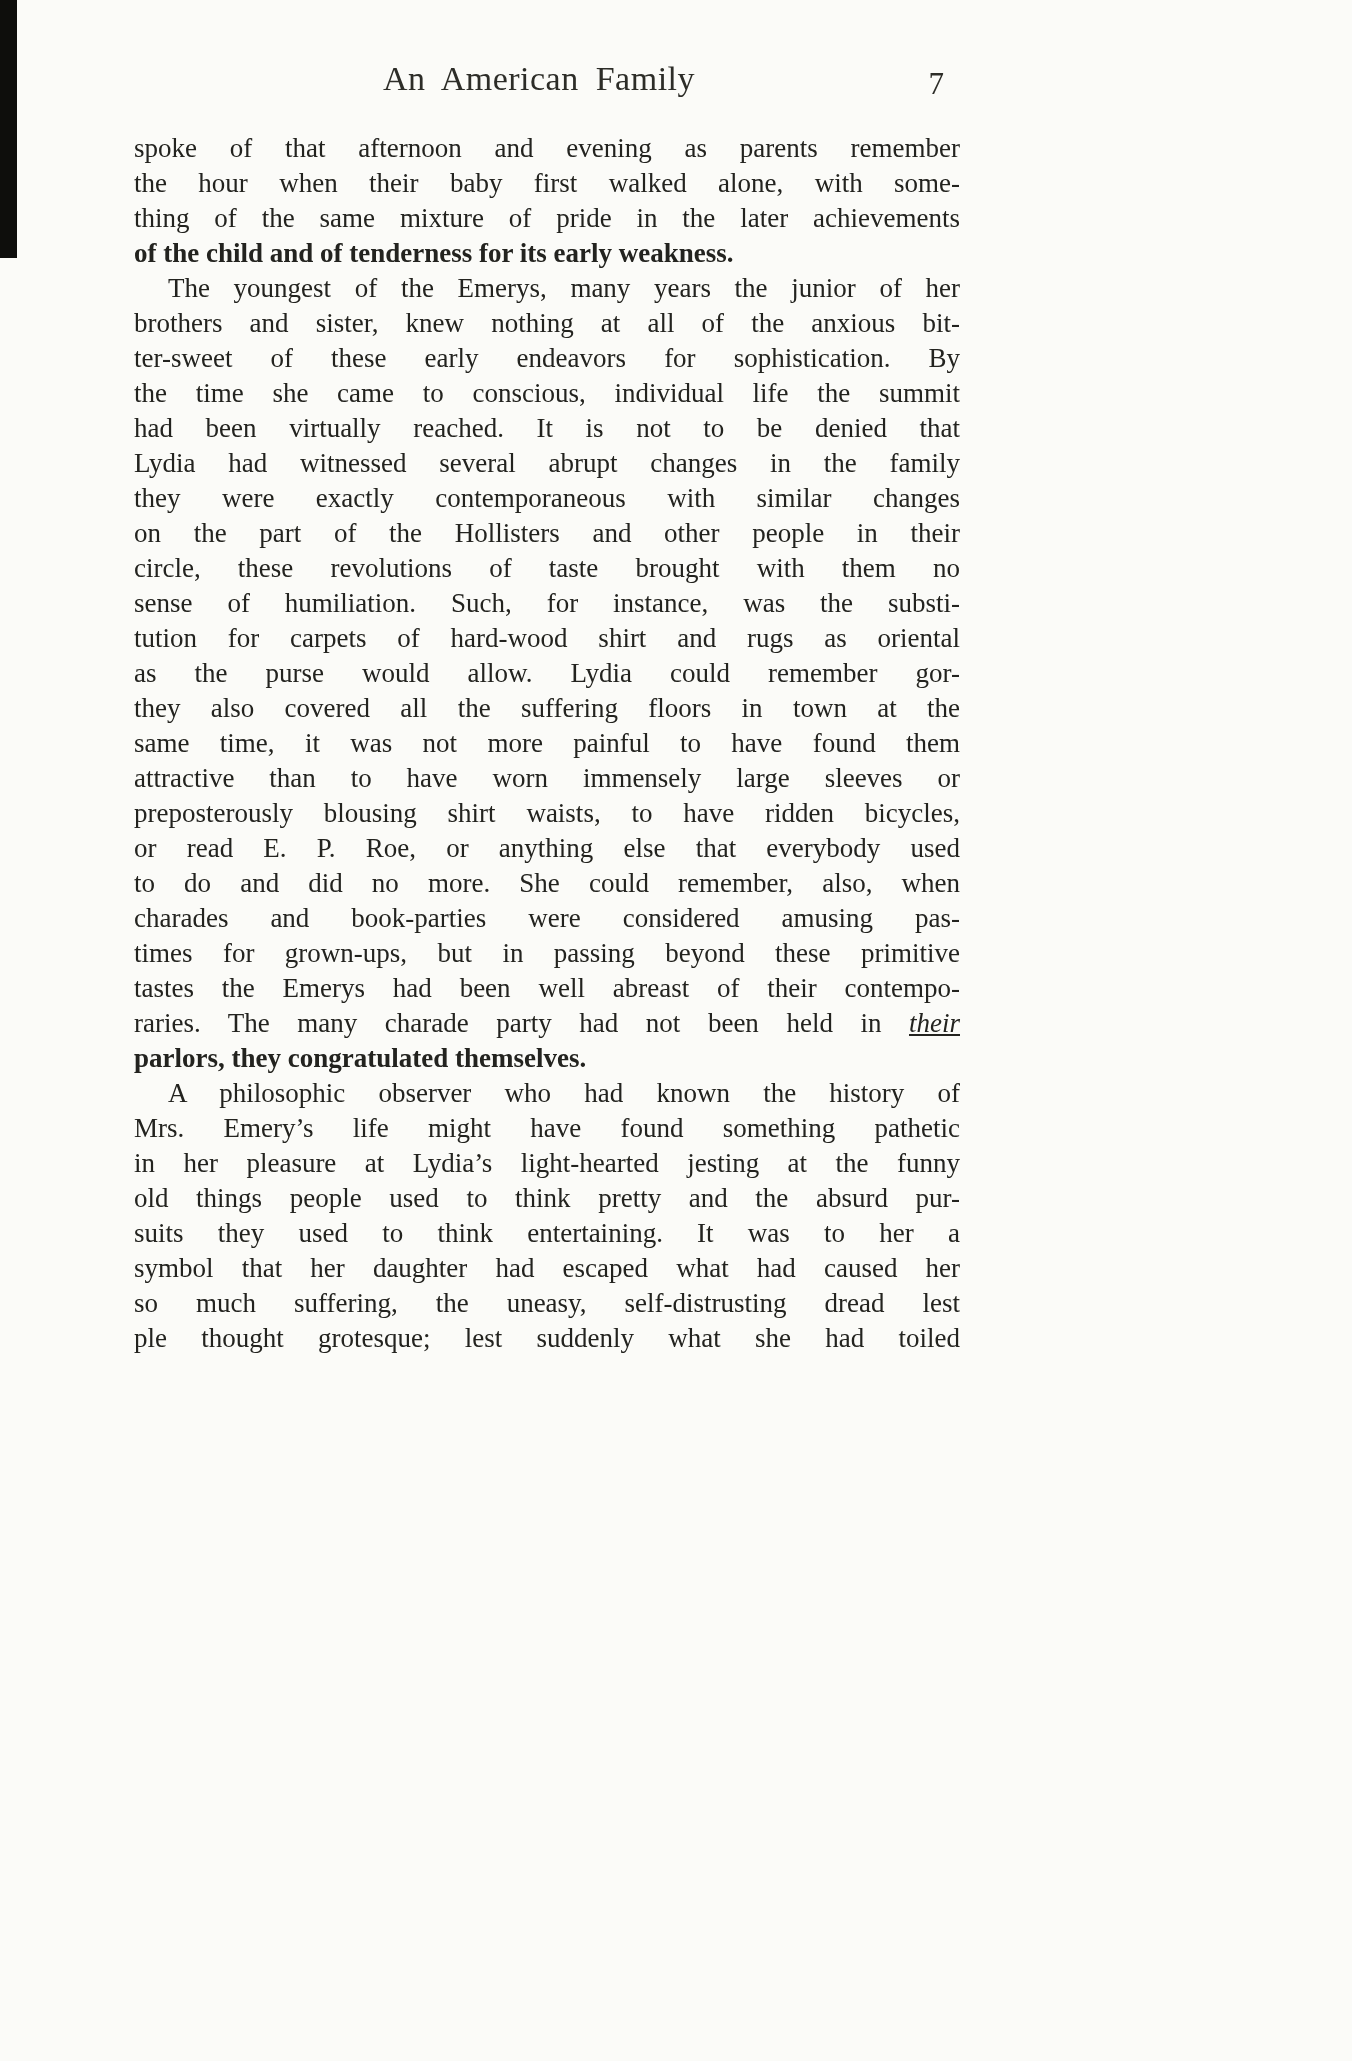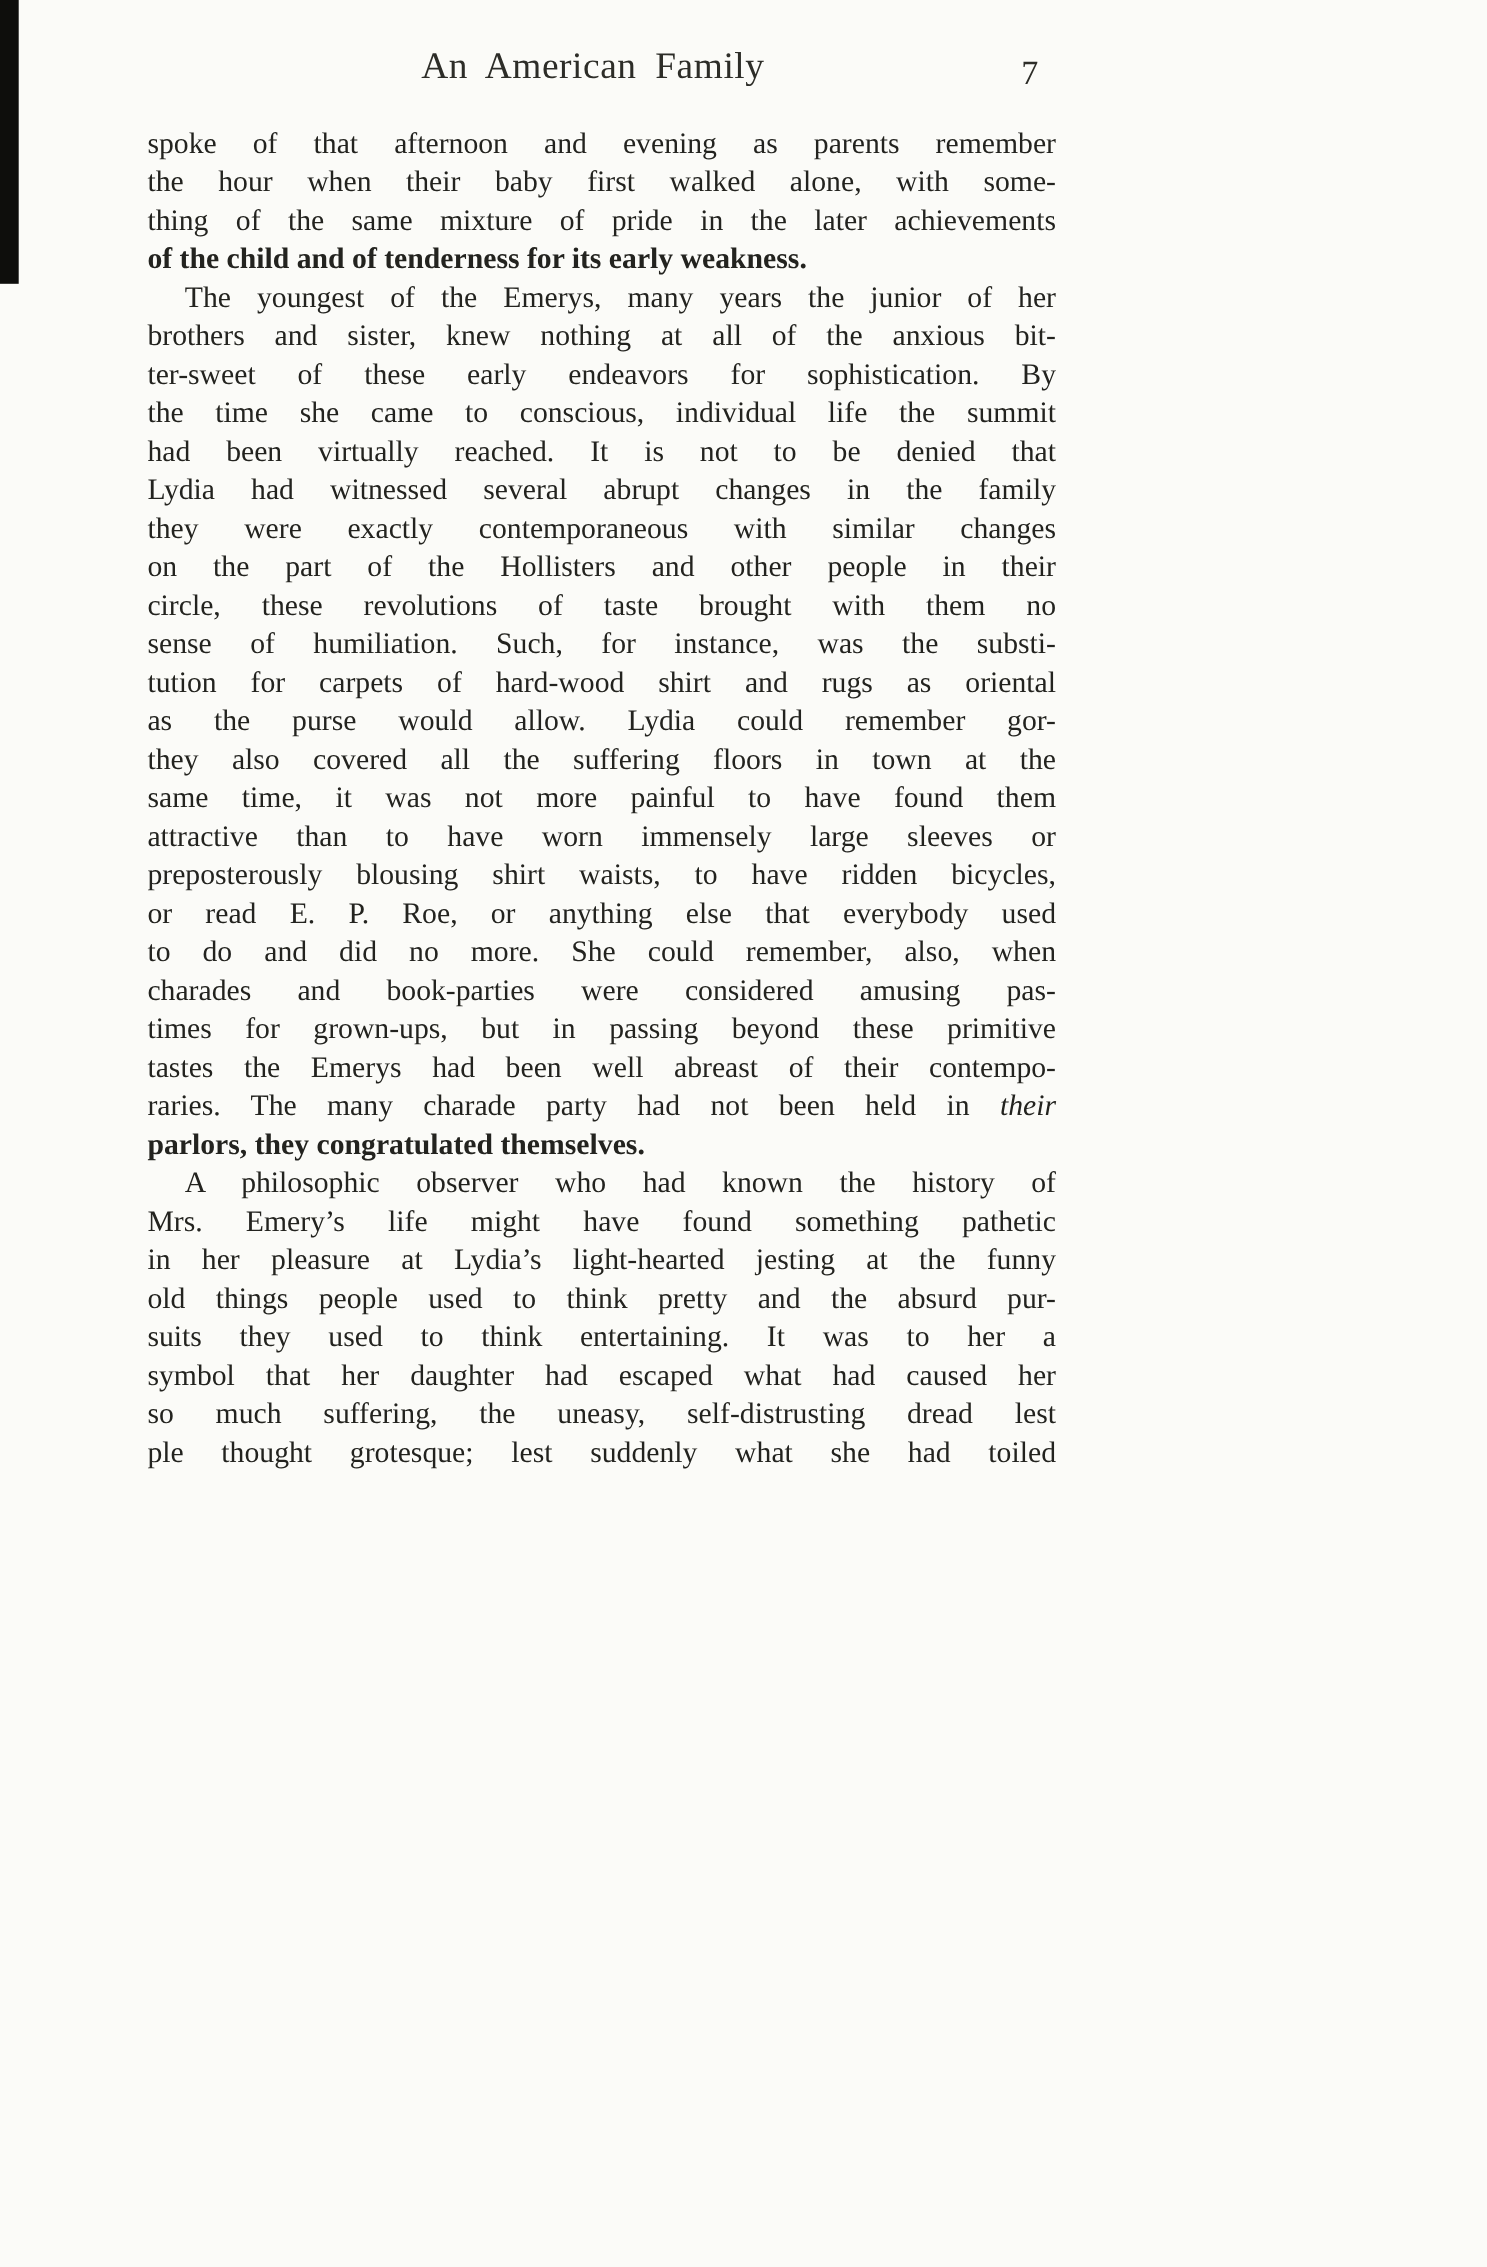--- a/index.html
+++ b/index.html
@@ -13,21 +13,21 @@
   }
   .scan-strip {
     position: absolute;
     left: 0; top: 0;
     width: 17px; height: 258px;
     background: #0e0e0c;
   }
   .page-inner {
     position: absolute;
     left: 118px;
-    top: 42px;
+    top: 60px;
     width: 842px;
   }
   .page-header {
     position: relative;
     height: 68px;
   }
   .page-title {
     text-align: center;
     font-size: 34px;
     letter-spacing: 0.5px;
@@ -51,21 +51,21 @@
     text-align: justify;
     text-align-last: justify;
   }
   .line.short {
     text-align-last: left;
     font-weight: bold;
   }
   .paragraph.indent .line:first-child {
     text-indent: 34px;
   }
-  .italic { font-style: italic; }
+  .italic { font-style: italic; text-decoration: underline; }
 </style>
 </head>
 <body>
 
 <div class="scan-strip"></div>
 
 <div class="page-inner">
   <div class="page-header">
     <div class="page-title">An American Family</div>
     <div class="page-number">7</div>

